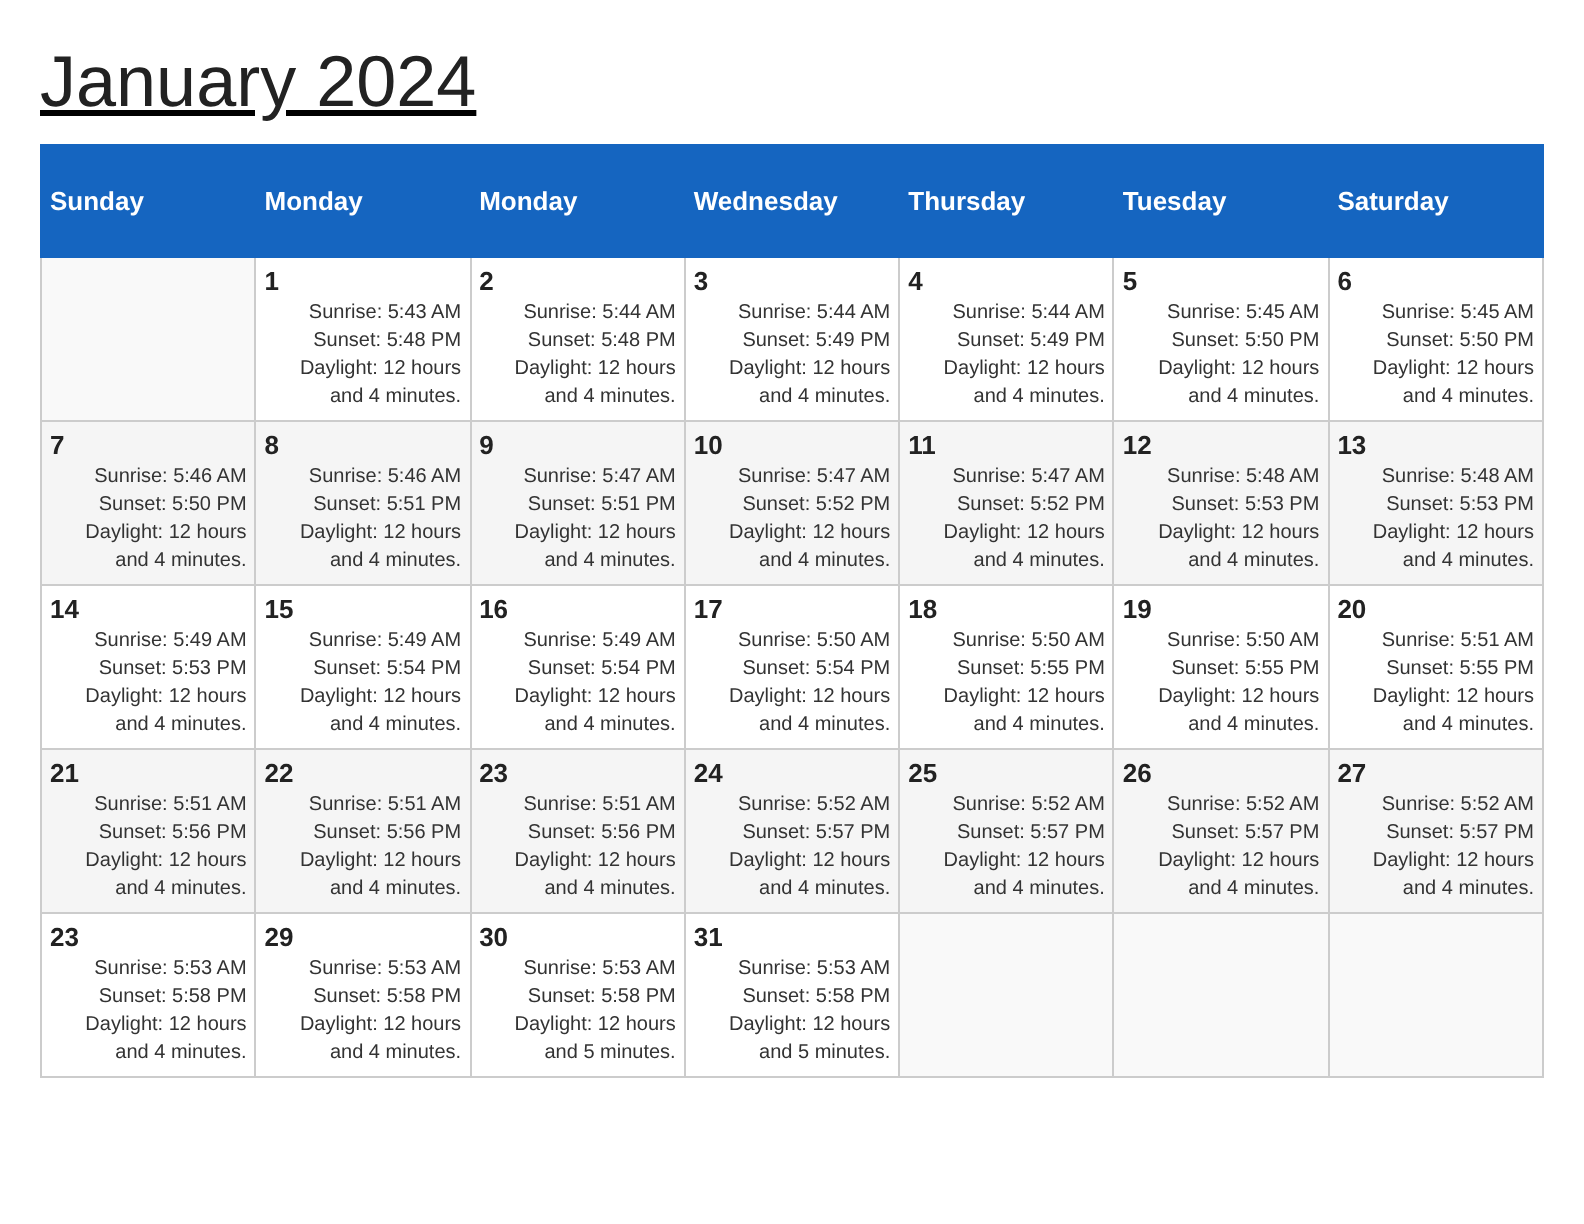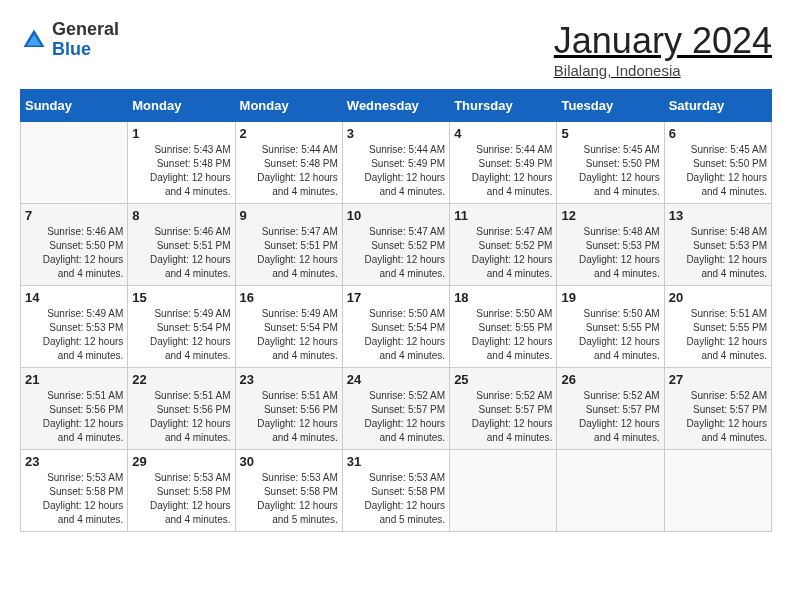--- a/index.html
+++ b/index.html
@@ -53,21 +53,21 @@
       color: #444;
     }
     table {
       width: 100%;
       border-collapse: collapse;
       font-size: 11px;
     }
     thead tr th {
       background-color: #1565c0;
       color: #fff;
-      padding: 8px 4px;
+      padding: 20px 4px;
       text-align: left;
       font-size: 13px;
       font-weight: bold;
       border: 1px solid #1565c0;
     }
     tbody tr td {
       border: 1px solid #ccc;
       vertical-align: top;
       padding: 4px 4px;
       min-height: 80px;
@@ -93,33 +93,22 @@
       background-color: #f5f5f5;
     }
     tbody tr:nth-child(odd) {
       background-color: #ffffff;
     }
   </style>
 </head>
 <body>
 
 <div class="header">
-  <div class="logo">
-    <svg class="logo-icon" viewBox="0 0 40 40" xmlns="http://www.w3.org/2000/svg">
-      <polygon points="20,5 35,30 5,30" fill="#1565c0"></polygon>
-      <polygon points="20,12 30,28 10,28" fill="#42a5f5"></polygon>
-    </svg>
-    <div class="logo-text">
-      <span class="logo-general">General</span>
-      <span class="logo-blue">Blue</span>
-    </div>
-  </div>
   <div class="title-block">
     <div class="calendar-title">January 2024</div>
-    <div class="calendar-subtitle">Bilalang, Indonesia</div>
   </div>
 </div>
 
 <table>
   <thead>
     <tr>
     <th>Sunday</th>
         <th>Monday</th>
         <th>Monday</th>
         <th>Wednesday</th>

